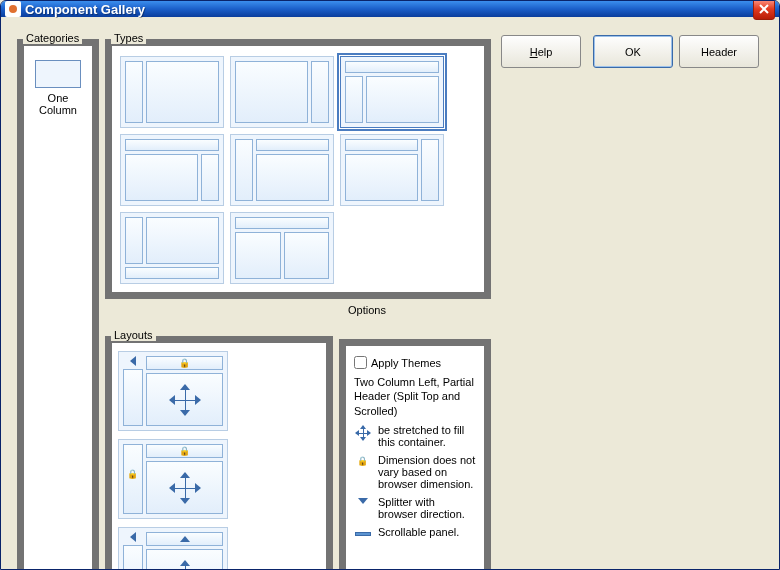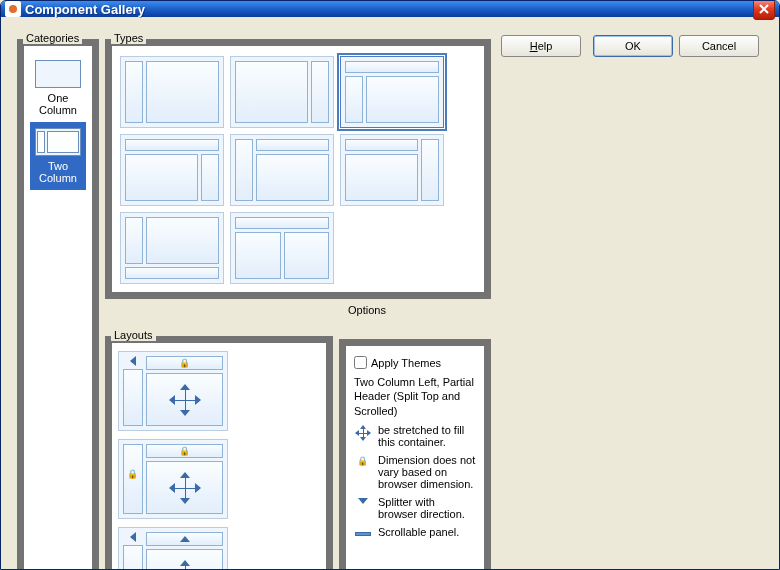--- a/index.html
+++ b/index.html
@@ -192,21 +192,21 @@
   .legend-icon { width:18px; display:flex;justify-content:center;padding-top:2px;}
   .legend-text { flex:1; color:#000; }
   .desc { line-height:1.3; }
   .scroll-chip { width:16px;height:4px;background:#5b93d0;border:1px solid #3a6aa8;margin-top:4px;}
 
   .button-row {
     display:flex; padding: 2px 4px 2px 4px; gap:6px;
   }
   .button-row .spacer { flex:1; }
   .btn {
-    min-width: 80px; height: 22px;
+    min-width: 80px; height: 33px;
     background: linear-gradient(#fefefe,#e8e6da);
     border:1px solid #888;
     border-radius:3px;
     font-size:11px;
     cursor:pointer;
     padding: 0 12px;
   }
   .btn.default { border-color:#3a6aa8; box-shadow:0 0 0 1px #9cc1ea inset; }
   .underline { text-decoration: underline; }
 
@@ -237,27 +237,20 @@
   <div class="content">
     <div class="main-row">
 
       <div class="sidebar">
         <div class="group-outer" style="flex:1;">
           <span class="group-title">Categories</span>
           <div class="group" style="height:100%;">
             <div class="cat-item">
               <div class="cat-thumb one"></div>
               <div>One Column</div>
-            </div>
-            <div class="cat-item selected">
-              <div class="cat-thumb two">
-                  <div></div>
-                  <div></div>
-                </div>
-              <div>Two Column</div>
             </div>
           </div>
         </div>
       </div>
 
       <div class="right-col">
 
         <div class="group-outer types-group">
           <span class="group-title">Types</span>
           <div class="group">
@@ -527,16 +520,16 @@
             </div>
           </div>
         </div>
       </div>
     </div>
 
     <div class="button-row">
       <button class="btn"><span class="underline">H</span><span>elp</span></button>
       <div class="spacer"></div>
       <button class="btn default">OK</button>
-      <button class="btn">Cancel</button>
+      <button class="btn">Header</button>
     </div>
   </div>
 </div>
 
 </body></html>

